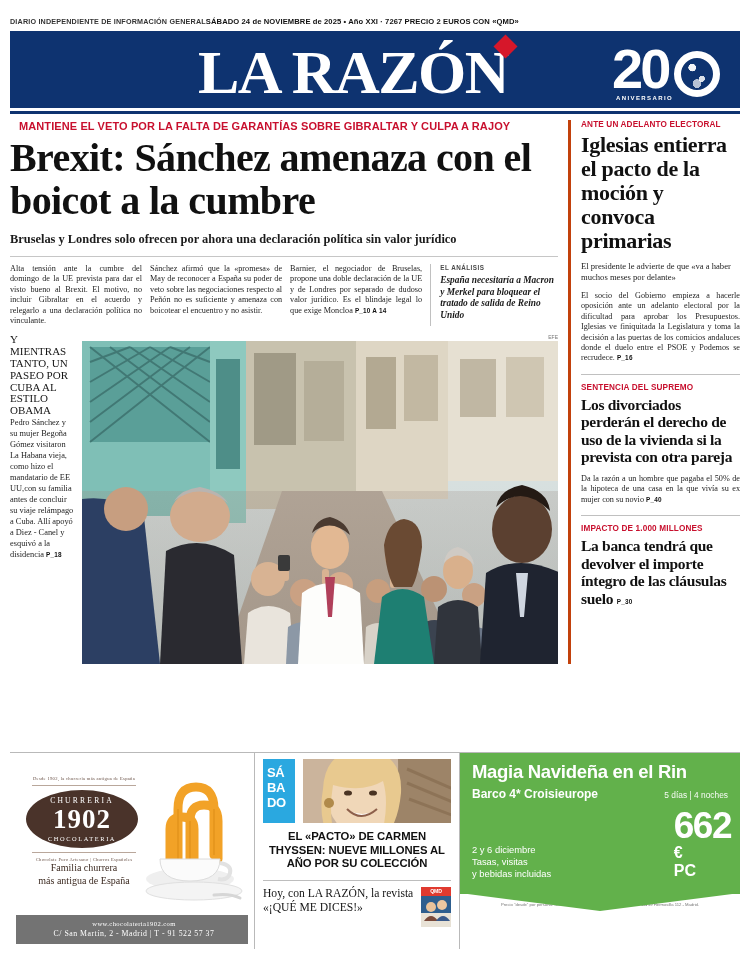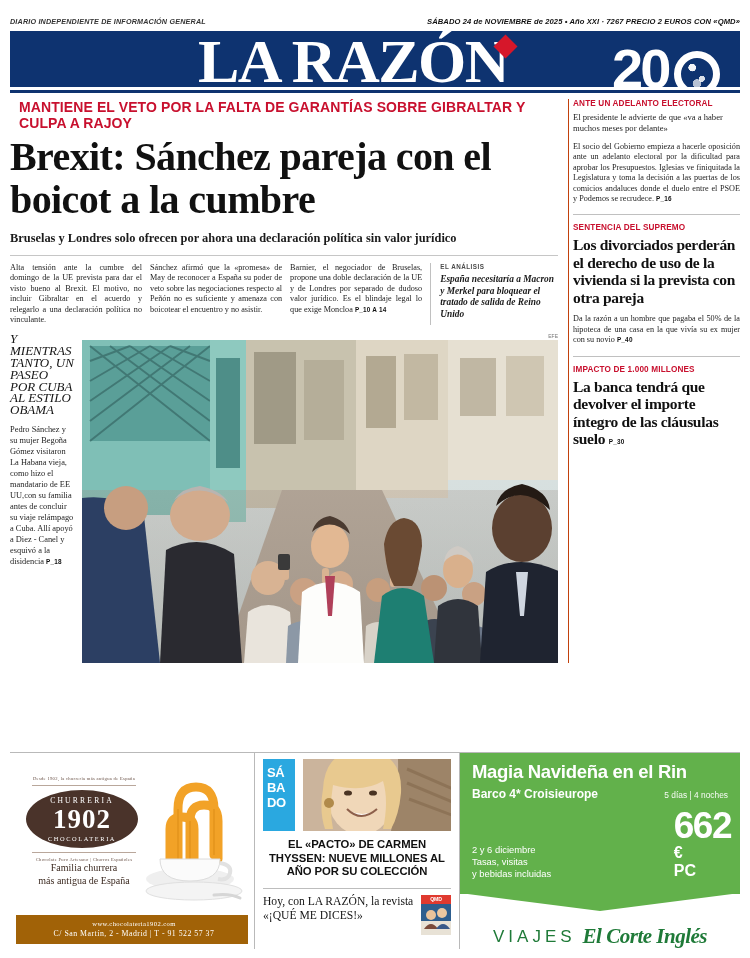--- a/index.html
+++ b/index.html
@@ -20,25 +20,24 @@
     height: 958px;
     position: relative;
     box-sizing: border-box;
     padding: 0 10px;
   }
 
   
   .topbar {
     display: flex;
     align-items: flex-end;
-    justify-content: space-between;
+    justify-content: flex-start;
     height: 26px;
     padding-top: 21px;
     box-sizing: border-box;
-    font-style: italic;
   }
   .topbar-left {
     font-family: "Liberation Sans", sans-serif;
     font-size: 7.2px;
     letter-spacing: 0.18px;
     color: #333;
     font-weight: 600;
     white-space: nowrap;
   }
   .topbar-right {
@@ -46,21 +45,21 @@
     font-size: 7.6px;
     color: #111;
     font-weight: 700;
     white-space: nowrap;
     letter-spacing: 0.1px;
   }
 
   
   .masthead {
     margin-top: 5px;
-    height: 56px;
+    height: 77px;
     background: #0e3370;
     position: relative;
     display: flex;
     align-items: center;
     justify-content: center;
     overflow: hidden;
   }
   .masthead-title {
     color: #ffffff;
     font-family: "Liberation Serif", serif;
@@ -137,28 +136,28 @@
     display: flex;
     margin-top: 6px;
   }
   .col-main {
     width: 558px;
     padding-right: 10px;
     box-sizing: border-box;
   }
   .col-side {
     width: 172px;
-    border-left: 1px solid #c2410c;
-    padding-left: 4px;
+    border-left: 3px solid #c2410c;
+    padding-left: 10px;
     box-sizing: border-box;
   }
 
   .kicker {
     font-family: "Liberation Sans", sans-serif;
-    font-size: 14px;
+    font-size: 11px;
     font-weight: 700;
     color: #c8102e;
     letter-spacing: 0.1px;
     margin-bottom: 4px;
     padding-left: 9px;
   }
   .headline {
     font-family: "Liberation Serif", serif;
     font-weight: 700;
     font-size: 40px;
@@ -232,26 +231,24 @@
     display: flex;
     margin-top: 8px;
   }
   .photo-caption-col {
     width: 74px;
     padding-right: 8px;
     box-sizing: border-box;
   }
   .caption-title {
     font-family: "Liberation Serif", serif;
-    font-size: 13px;
+    font-size: 11px;
     line-height: 11.8px;
     font-weight: 400;
     color: #151515;
-    margin-bottom: 8px;
-    font-style: italic;
   }
   .caption-body {
     font-size: 8.4px;
     line-height: 11px;
     color: #1d1d1d;
   }
   .photo-wrap {
     width: 476px;
     position: relative;
   }
@@ -392,39 +389,39 @@
     margin: 4px 6px;
   }
   .churro-photo {
     position: absolute;
     right: 2px;
     top: 2px;
     width: 112px;
     height: 142px;
   }
   .churro-footer {
-    background: #a16207;
+    background: #737373;
     color: #fff;
     font-family: "Liberation Serif", serif;
     text-align: center;
     padding: 5px 2px 6px 6px;
     margin-top: 4px;
   }
   .churro-url { font-size: 6.6px; letter-spacing: 0.4px; }
   .churro-addr { font-size: 7.8px; letter-spacing: 0.5px; margin-top: 2px; }
 
   .mid-block {
     width: 205px;
     border-right: 1px solid #b9b9b9;
     box-sizing: border-box;
     padding: 6px 8px 6px 8px;
   }
   .thyssen-top {
     display: flex;
-    height: 72px;
+    height: 64px;
     gap: 8px;
   }
   .sabado-badge {
     width: 32px;
     background: #2aa8e0;
     color: #ffffff;
     font-family: "Liberation Sans", sans-serif;
     font-weight: 700;
     font-size: 13px;
     line-height: 15px;
@@ -605,21 +602,21 @@
       <div class="anniv-word">ANIVERSARIO</div>
     </div>
   </div>
   <div class="rule-thick"></div>
 
   <div class="content">
 
     <div class="col-main">
 
       <div class="kicker">MANTIENE EL VETO POR LA FALTA DE GARANTÍAS SOBRE GIBRALTAR Y CULPA A RAJOY</div>
-      <h1 class="headline">Brexit: Sánchez pareja con el boicot a la cumbre</h1>
+      <h1 class="headline">Brexit: Sánchez amenaza con el boicot a la cumbre</h1>
       <div class="subhead">Bruselas y Londres solo ofrecen por ahora una declaración política sin valor jurídico</div>
       <div class="hr-light"></div>
 
       <div class="lead-row">
         <div class="lead-cols">
           <div class="lead-col">Alta tensión ante la cumbre del domingo de la UE prevista para dar el visto bueno al Brexit. El motivo, no incluir Gibraltar en el acuerdo y relegarlo a una declaración política no vinculante.</div>
           <div class="lead-col">Sánchez afirmó que la «promesa» de May de reconocer a España su poder de veto sobre las negociaciones respecto al Peñón no es suficiente y amenaza con boicotear el encuentro y no asistir.</div>
           <div class="lead-col"><span>Barnier, el negociador de Bruselas, propone una doble declaración de la UE y de Londres por separado de dudoso valor jurídico. Es el blindaje legal lo que exige Moncloa</span> <span class="pagref">P_10 A 14</span></div>
         </div>
         <div class="analysis">
@@ -726,20 +723,21 @@
           </div>
         </div>
       </div>
 
     </div>
 
     <div class="col-side">
 
       <div>
         <div class="side-kicker">ANTE UN ADELANTO ELECTORAL</div>
+        <div class="side-headline">Iglesias entierra el pacto de la moción y convoca primarias</div>
         <div class="side-standfirst">El presidente le advierte de que «va a haber muchos meses por delante»</div>
         <div class="side-body"><span>El socio del Gobierno empieza a hacerle oposición ante un adelanto electoral por la dificultad para aprobar los Presupuestos. Iglesias ve finiquitada la Legislatura y toma la decisión a las puertas de los comicios andaluces donde el duelo entre el PSOE y Podemos se recrudece.</span> <span class="pagref">P_16</span></div>
       </div>
 
       <div class="side-sep"></div>
 
       <div>
         <div class="side-kicker">SENTENCIA DEL SUPREMO</div>
         <div class="side-headline small">Los divorciados perderán el derecho de uso de la vivienda si la prevista con otra pareja</div>
         <div class="side-body"><span>Da la razón a un hombre que pagaba el 50% de la hipoteca de una casa en la que vivía su ex mujer con su novio</span> <span class="pagref">P_40</span></div>
@@ -851,21 +849,17 @@
             <div>Tasas, visitas</div>
             <div>y bebidas incluidas</div>
           </div>
           <div class="viajes-price">
             <span class="viajes-amount">662</span>
             <span class="viajes-cur">€</span>
             <span class="viajes-pc">PC</span>
           </div>
         </div>
       </div>
-      <div class="viajes-logo-row">
-        <span class="viajes-word">VIAJES</span>
-        <span class="eci-word">El Corte Inglés</span>
-      </div>
       <div class="viajes-legal">Precio "desde" por persona. Consulta condiciones. Plazas limitadas. C.I.C. MA 59 Hermosilla 112 - Madrid.</div>
     </div>
 
   </div>
 </div>
 
 </body></html>

